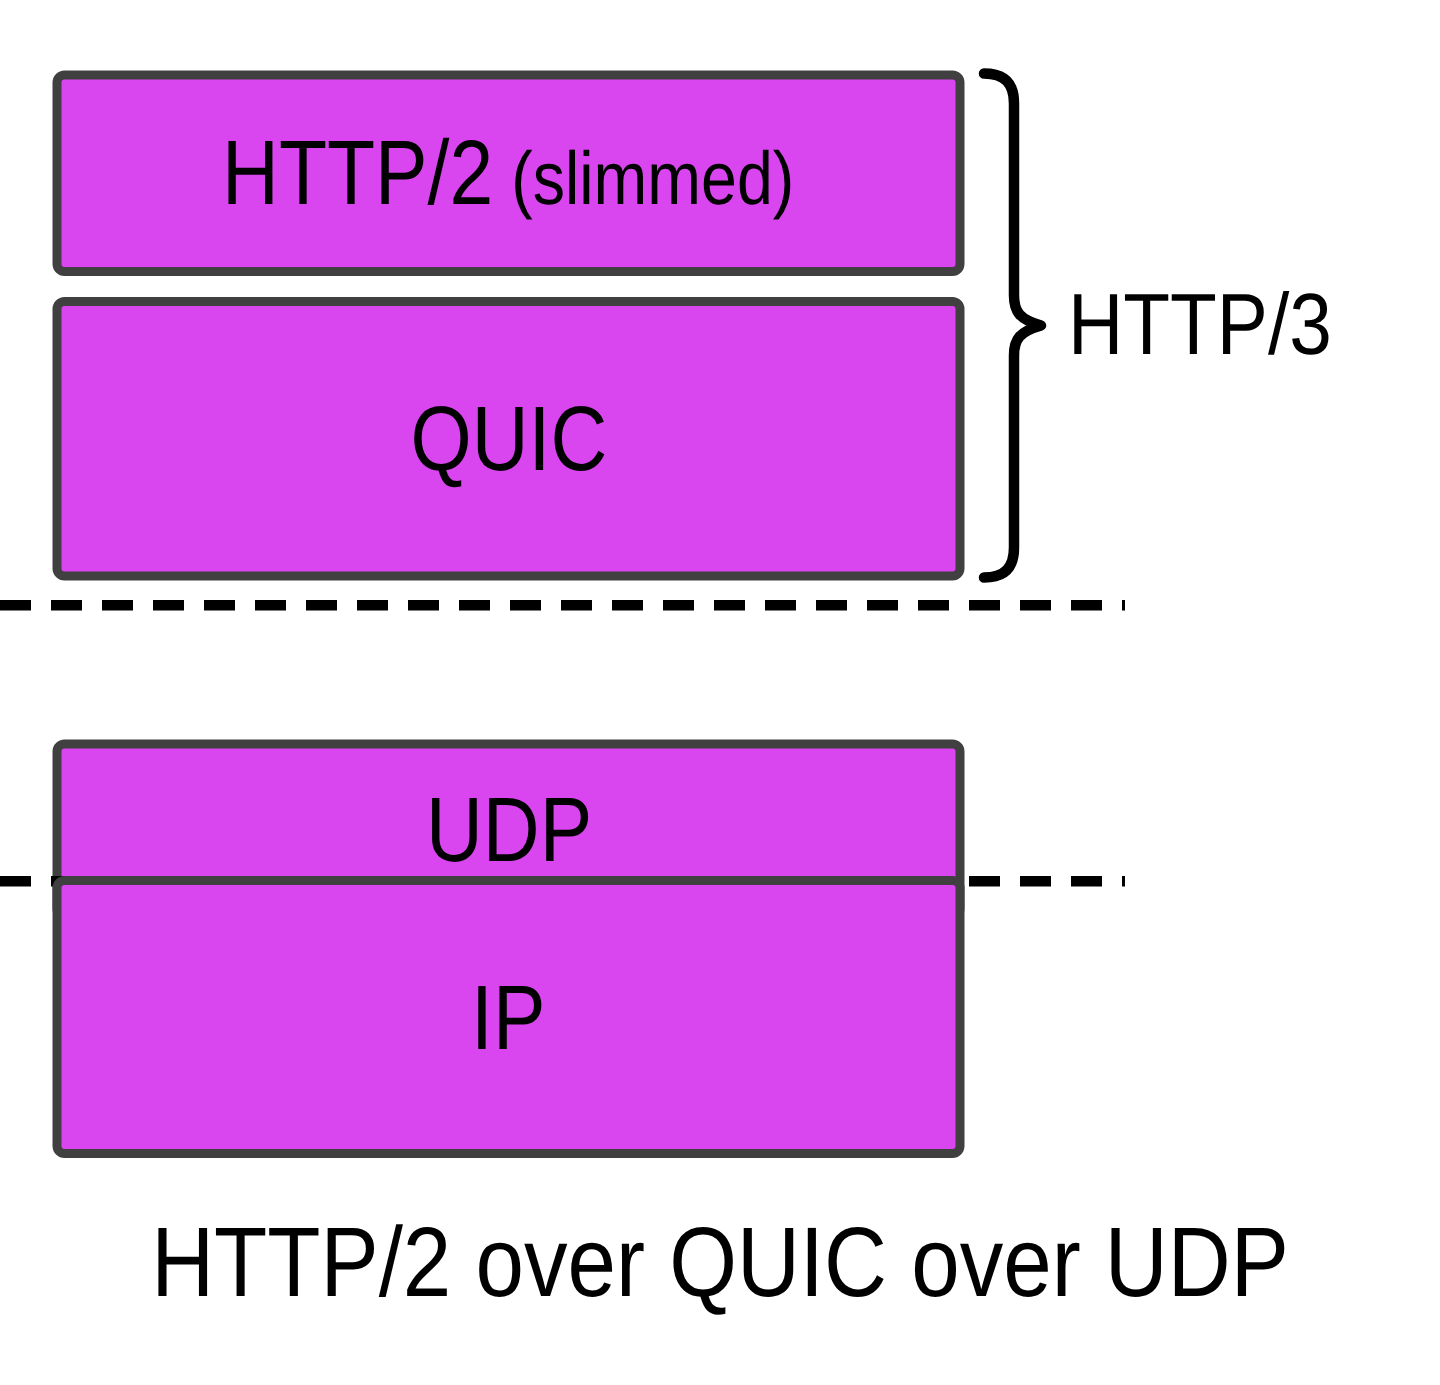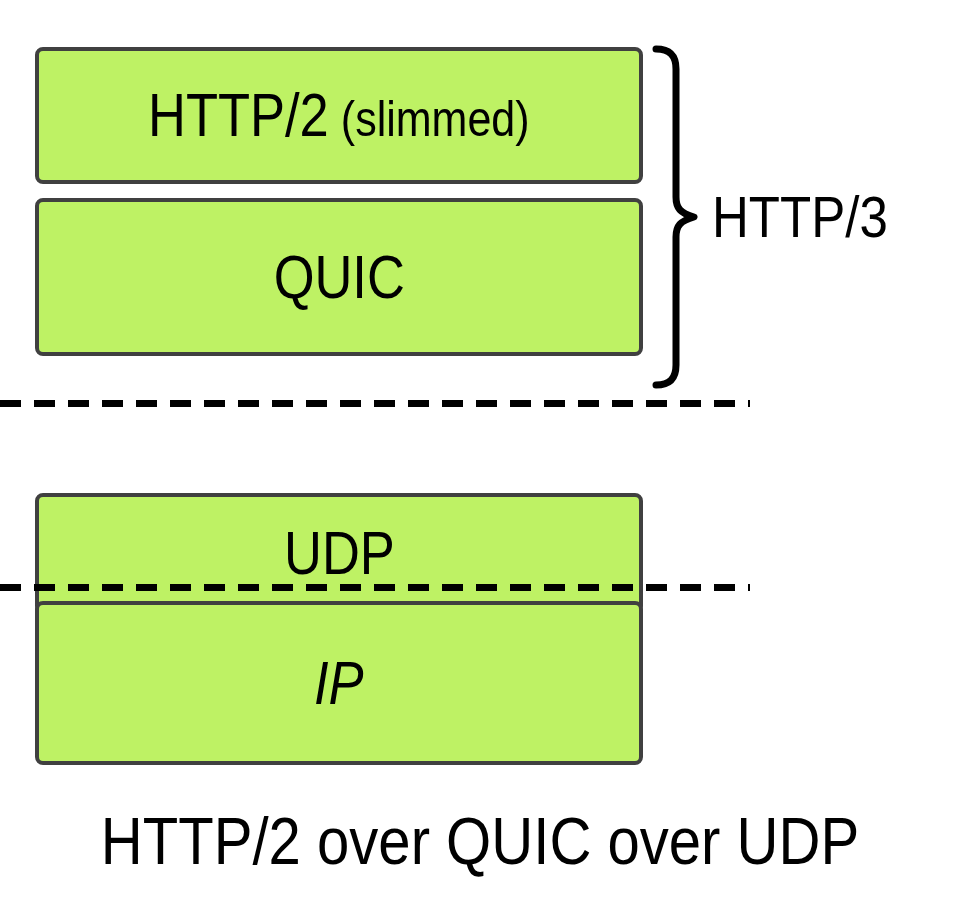--- a/index.html
+++ b/index.html
@@ -13,31 +13,31 @@
     background: #ffffff;
     font-family: "Liberation Sans", sans-serif;
     color: #000000;
     overflow: hidden;
   }
   .layer-box {
     position: absolute;
     left: 35px;
     width: 608px;
     box-sizing: border-box;
-    border: 4px solid #404040;
-    background: #bef264;
+    border: 6px solid #404040;
+    background: #d946ef;
     border-radius: 8px;
     display: flex;
     align-items: center;
     justify-content: center;
   }
   .box-http2 { top: 47px;  height: 137px; }
-  .box-quic  { top: 198px; height: 158px; justify-content: center; }
+  .box-quic  { top: 198px; height: 189px; justify-content: center; }
   .box-udp   { top: 449px; height: 121px; margin-top: 44px; }
-  .box-ip    { top: 601px; height: 164px; font-style: italic; }
+  .box-ip    { top: 584px; height: 188px; }
 
   .box-label-wrap {
     display: flex;
     align-items: baseline;
     white-space: nowrap;
     transform: scaleX(0.86);
     transform-origin: center;
   }
   .box-label {
     font-size: 61px;

